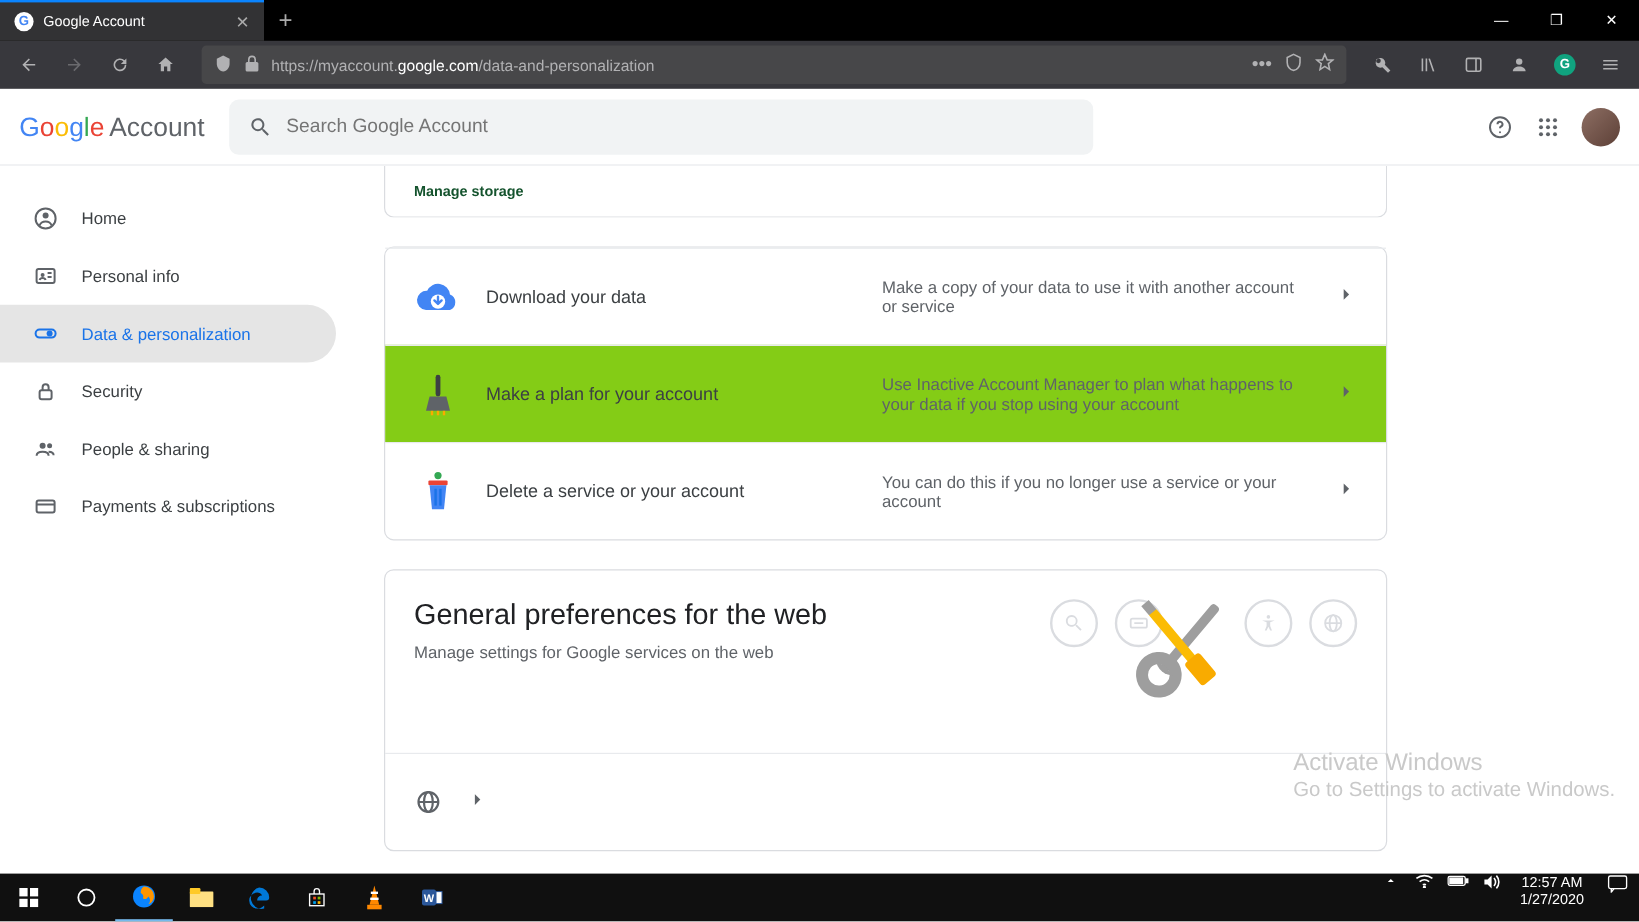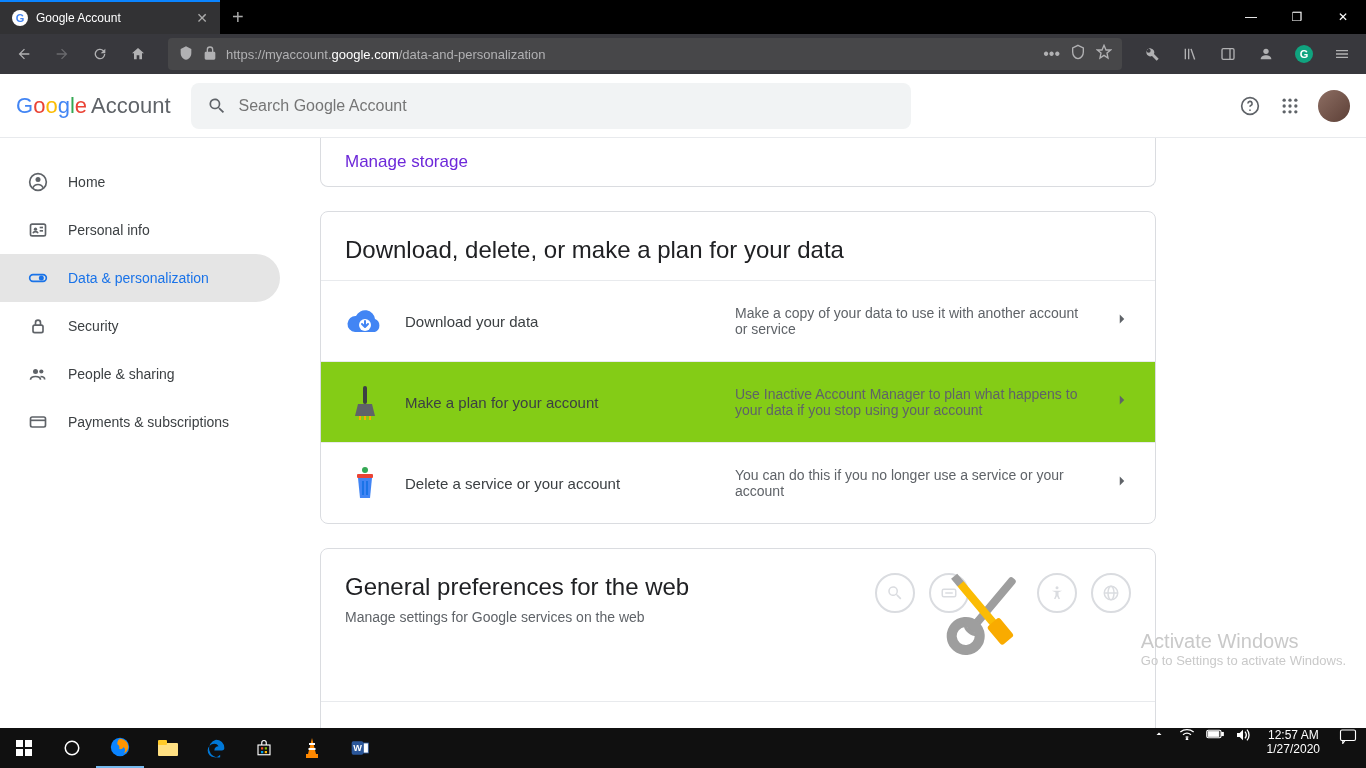--- a/index.html
+++ b/index.html
@@ -46,41 +46,41 @@
 
 .page-body { flex: 1; display: flex; overflow: hidden; }
 .sidebar { width: 280px; padding-top: 20px; }
 .side-item { display: flex; align-items: center; gap: 18px; padding: 0 24px 0 26px; height: 48px; border-radius: 0 24px 24px 0; color: #3c4043; font-size: 14px; cursor: pointer; }
 .side-item.active { background: #e5e5e5; color: #1a73e8; }
 .side-item .sicon { width: 24px; display: flex; align-items: center; justify-content: center; }
 .side-item.active .sicon svg { fill: #1a73e8; }
 
 .main { flex: 1; overflow-y: auto; padding: 0 40px 40px 40px; position: relative; }
 .card { border: 1px solid #dadce0; border-radius: 8px; margin-bottom: 24px; max-width: 836px; }
-.card-top-link { padding: 14px 24px; color: #6d28d9; font-size: 17px; font-weight: 400; cursor: pointer; }
+.card-top-link { padding: 14px 24px; color: #14532d; font-size: 12px; font-weight: 700; cursor: pointer; }
 .card-header { padding: 24px 24px 16px 24px; }
 .card-title { font-size: 24px; color: #202124; font-weight: 400; }
 .card-sub { font-size: 14px; color: #5f6368; margin-top: 8px; }
 .card-row { display: flex; align-items: center; padding: 20px 24px; border-top: 1px solid #e8eaed; cursor: pointer; gap: 20px; }
 .card-row.hovered { background: #84cc16; }
 .row-icon { width: 40px; height: 40px; display: flex; align-items: center; justify-content: center; }
 .row-title { width: 310px; font-size: 15px; color: #3c4043; }
 .row-desc { flex: 1; font-size: 14px; color: #5f6368; }
 .row-chevron { color: #5f6368; }
 
 .pref-icons { position: absolute; right: 24px; top: 24px; display: flex; gap: 14px; }
 .pref-circle { width: 40px; height: 40px; border: 2px solid #dadce0; border-radius: 50%; display: flex; align-items: center; justify-content: center; color: #dadce0; }
 
 
 .status-link { position: absolute; bottom: 40px; left: 0; background: #fff; border: 1px solid #ccc; border-left: none; border-bottom: none; padding: 2px 6px; font-size: 12px; color: #5f6368; }
 
 
 .activate { position: absolute; right: 20px; bottom: 60px; text-align: left; color: #c9c9c9; pointer-events: none; }
 .activate .a1 { font-size: 20px; }
-.activate .a2 { font-size: 13px; }
+.activate .a2 { font-size: 17px; }
 
 
 .taskbar { position: absolute; bottom: 0; left: 0; right: 0; height: 40px; background: #101010; display: flex; align-items: center; }
 .task-icon { width: 48px; height: 40px; display: flex; align-items: center; justify-content: center; color: #fff; font-size: 16px; cursor: pointer; }
 .task-icon.active { border-bottom: 2px solid #76b9ed; }
 .task-right { margin-left: auto; display: flex; align-items: flex-start; height: 100%; }
 .tray-icon { width: 28px; display: flex; align-items: center; justify-content: center; color: #fff; font-size: 12px; }
 .clock { color: #fff; font-size: 12px; text-align: center; padding: 0 10px; line-height: 1.2; }
 
 svg.icon { width: 20px; height: 20px; fill: #5f6368; }
@@ -291,23 +291,20 @@
         <span>Payments &amp; subscriptions</span>
       </div>
     </div>
 
     <div class="main">
       <div class="card" style="border-top:none;border-top-left-radius:0;border-top-right-radius:0;">
         <div class="card-top-link">Manage storage</div>
       </div>
 
       <div class="card">
-        <div class="card-header">
-          <div class="card-title">Download, delete, or make a plan for your data</div>
-        </div>
         <div class="card-row">
           <div class="row-icon">
             <svg width="36" height="28" viewBox="0 0 36 28">
                 <path d="M28 12a10 10 0 0 0-19-3A8 8 0 0 0 8 25h20a7 7 0 0 0 0-13z" fill="#4285F4"></path>
                 <circle cx="18" cy="18" r="6" fill="#fff"></circle>
                 <path d="M18 14v5m-3-2l3 3 3-3" stroke="#4285F4" stroke-width="2" fill="none" stroke-linecap="round" stroke-linejoin="round"></path>
               </svg>
           </div>
           <div class="row-title">Download your data</div>
           <div class="row-desc">Make a copy of your data to use it with another account or service</div>

